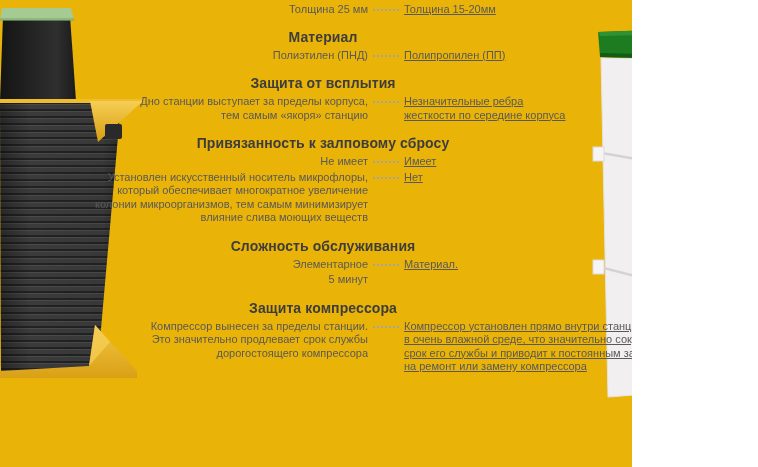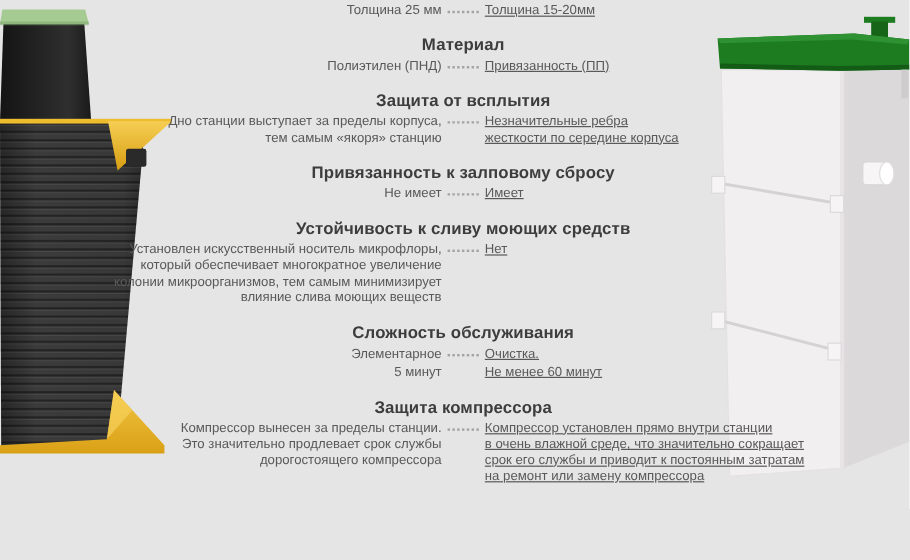--- a/index.html
+++ b/index.html
@@ -4,21 +4,21 @@
 <style>
   :root{
     --text-dark:#3d3d3d;
     --text-body:#595959;
     --leader-gray:#a3a3a3;
   }
   *{margin:0;padding:0;box-sizing:border-box;}
   html,body{background:#ffffff;}
   body{font-family:"Liberation Sans","DejaVu Sans",sans-serif;}
   .stage{
-    position:relative;width:758px;height:467px;background:#e5e5e5;
+    position:relative;width:632px;height:467px;background:#eab308;
     overflow:hidden;
   }
   .graphic{position:absolute;z-index:1;}
   .graphic-left{left:0;top:0;}
   .graphic-right{left:588px;top:8px;}
   .compare{
     position:absolute;inset:0;z-index:2;padding-top:3px;
   }
   .sec-title{
     font-size:14px;font-weight:bold;color:var(--text-dark);
@@ -134,21 +134,21 @@
       </div>
     </section>
 
     <section>
       <h2 class="sec-title sec-title-first">Материал</h2>
       <div class="row">
         <div class="cell left">Полиэтилен (ПНД)</div>
         <div class="mid">
             <span class="leader"></span>
           </div>
-        <div class="cell right">Привязанность (ПП)</div>
+        <div class="cell right">Полипропилен (ПП)</div>
       </div>
     </section>
 
     <section>
       <h2 class="sec-title">Защита от всплытия</h2>
       <div class="row">
         <div class="cell left">Дно станции выступает за пределы корпуса,
 тем самым «якоря» станцию</div>
         <div class="mid">
             <span class="leader"></span>
@@ -164,46 +164,44 @@
         <div class="cell left">Не имеет</div>
         <div class="mid">
             <span class="leader"></span>
           </div>
         <div class="cell right">Имеет</div>
       </div>
     </section>
 
 
     <section>
-      <h2 class="sec-title">Устойчивость к сливу моющих средств</h2>
       <div class="row">
         <div class="cell left">Установлен искусственный носитель микрофлоры,
 который обеспечивает многократное увеличение
 колонии микроорганизмов, тем самым минимизирует
 влияние слива моющих веществ</div>
         <div class="mid">
             <span class="leader"></span>
           </div>
         <div class="cell right">Нет</div>
       </div>
     </section>
 
     <section>
       <h2 class="sec-title">Сложность обслуживания</h2>
       <div class="row">
         <div class="cell left">Элементарное</div>
         <div class="mid">
             <span class="leader"></span>
           </div>
-        <div class="cell right">Очистка.</div>
+        <div class="cell right">Материал.</div>
       </div>
       <div class="row">
         <div class="cell left">5 минут</div>
         <div class="mid"></div>
-        <div class="cell right">Не менее 60 минут</div>
       </div>
     </section>
 
     <section>
       <h2 class="sec-title">Защита компрессора</h2>
       <div class="row">
         <div class="cell left">Компрессор вынесен за пределы станции.
 Это значительно продлевает срок службы
 дорогостоящего компрессора</div>
         <div class="mid">

